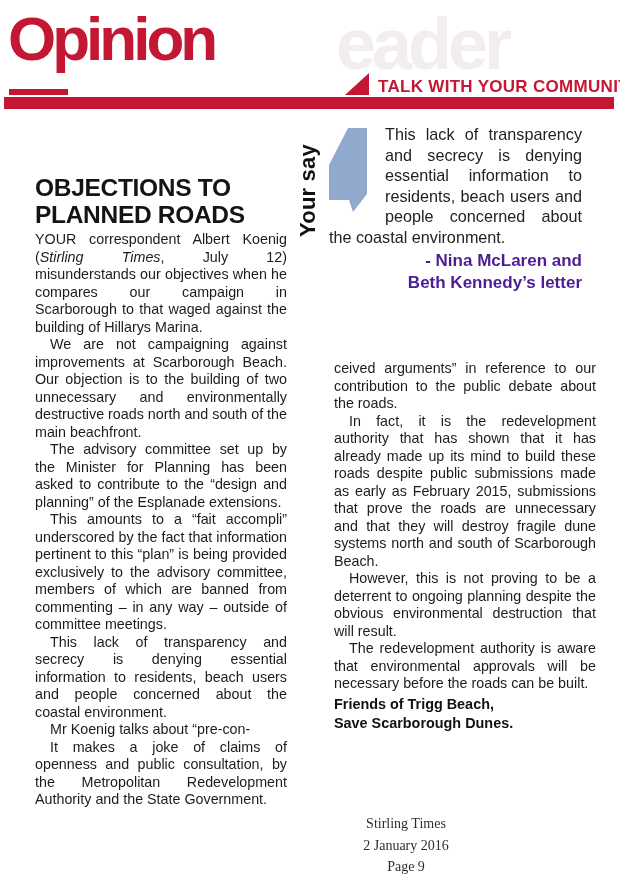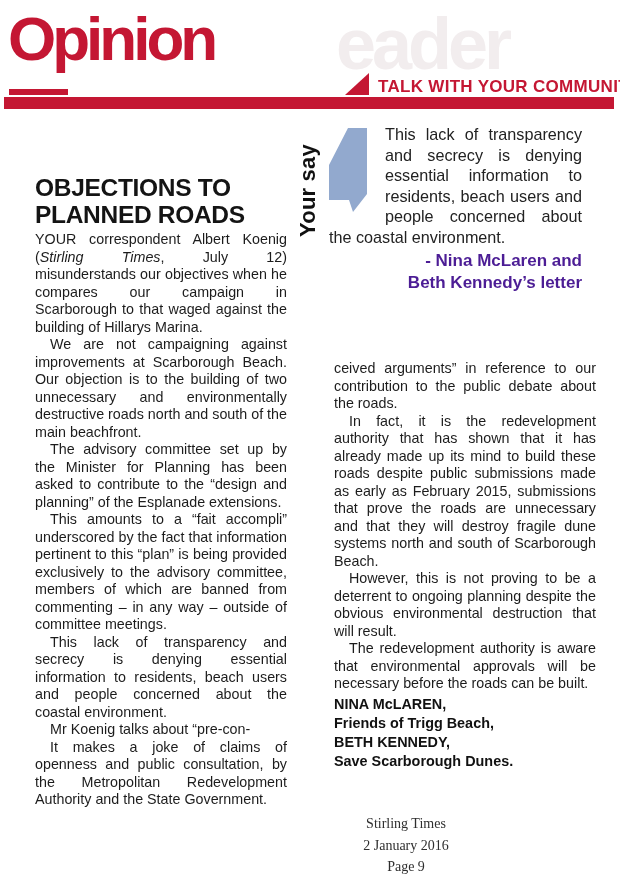--- a/index.html
+++ b/index.html
@@ -100,23 +100,21 @@
     <p class="indent">Mr Koenig talks about “pre-con-</p>
     <p class="indent">It makes a joke of claims of openness and public consultation, by the Metropolitan Redevelopment Authority and the State Government.</p>
   </div>
 
   <div class="col col-right">
     <p>ceived arguments” in reference to our contribution to the public debate about the roads.</p>
     <p class="indent">In fact, it is the redevelopment authority that has shown that it has already made up its mind to build these roads despite public submissions made as early as February 2015, submissions that prove the roads are unnecessary and that they will destroy fragile dune systems north and south of Scarborough Beach.</p>
     <p class="indent">However, this is not proving to be a deterrent to ongoing planning despite the obvious environmental destruction that will result.</p>
     <p class="indent">The redevelopment authority is aware that environmental approvals will be necessary before the roads can be built.</p>
     <div class="signature">
-      <div>NINA McLAREN,</div>
       <div>Friends of Trigg Beach,</div>
-      <div>BETH KENNEDY,</div>
       <div>Save Scarborough Dunes.</div>
     </div>
   </div>
 
   <div class="scan-footer">
     <div>Stirling Times</div>
     <div>2 January 2016</div>
     <div>Page 9</div>
   </div>
 

